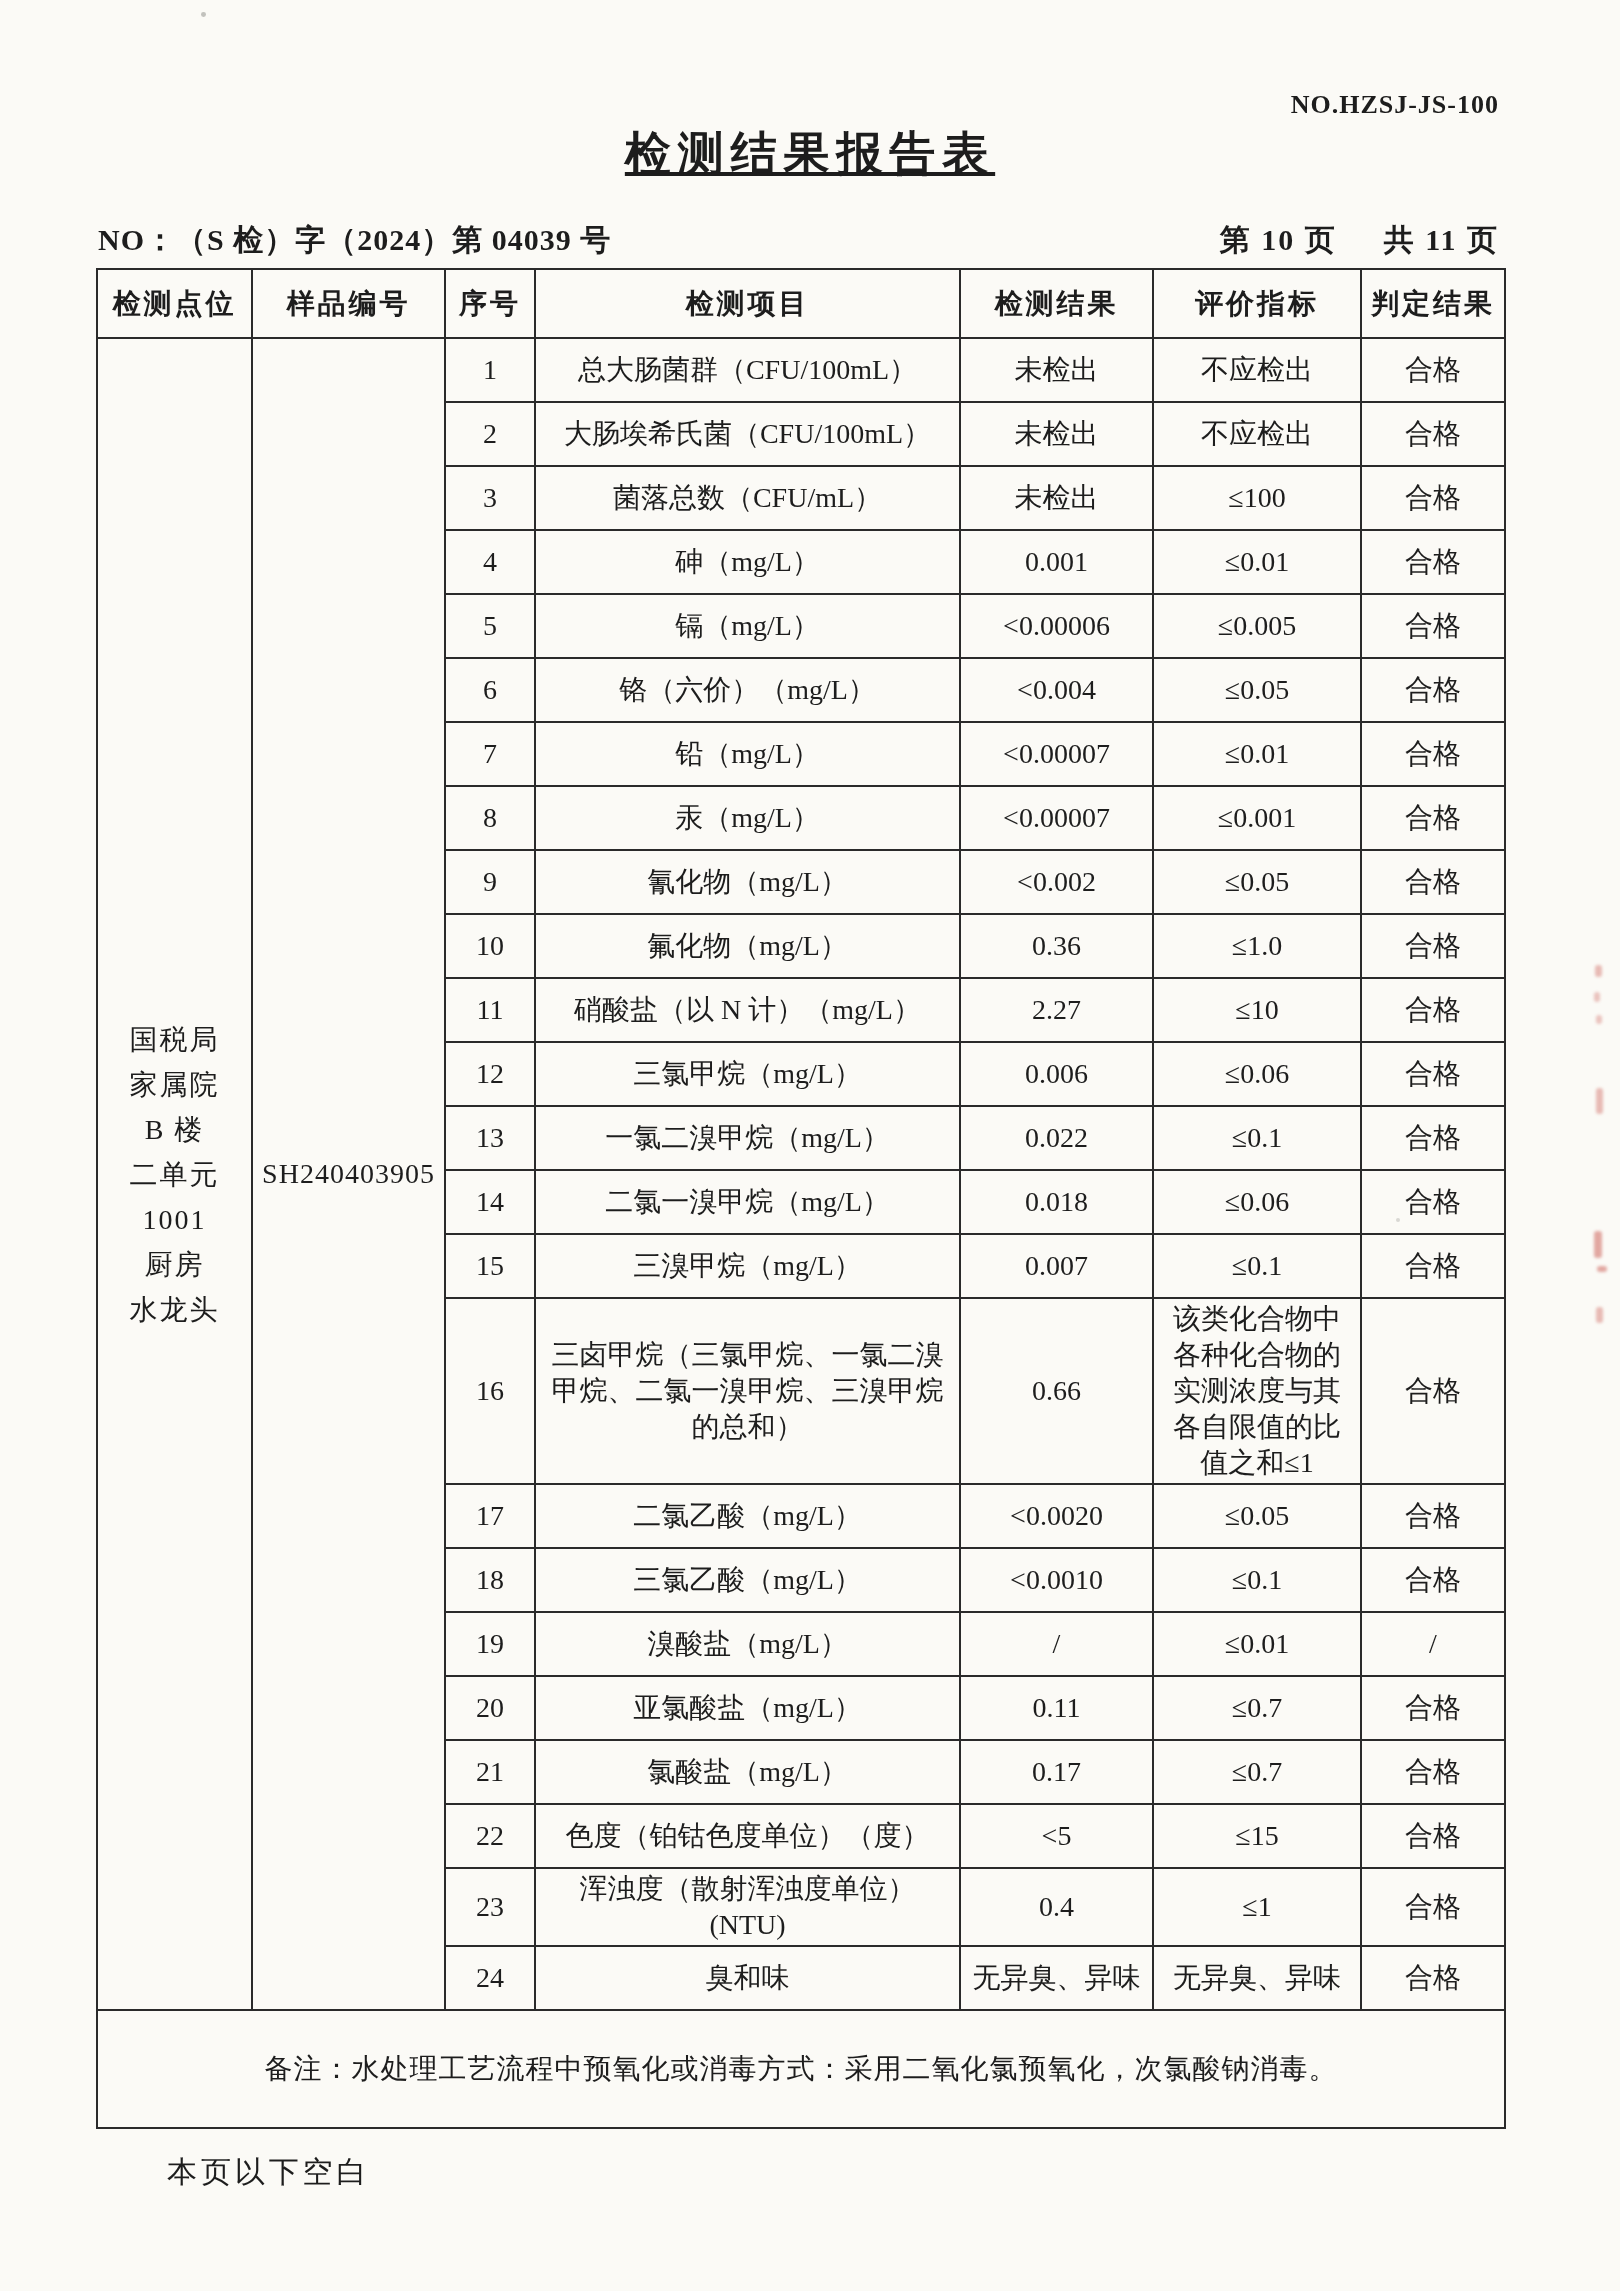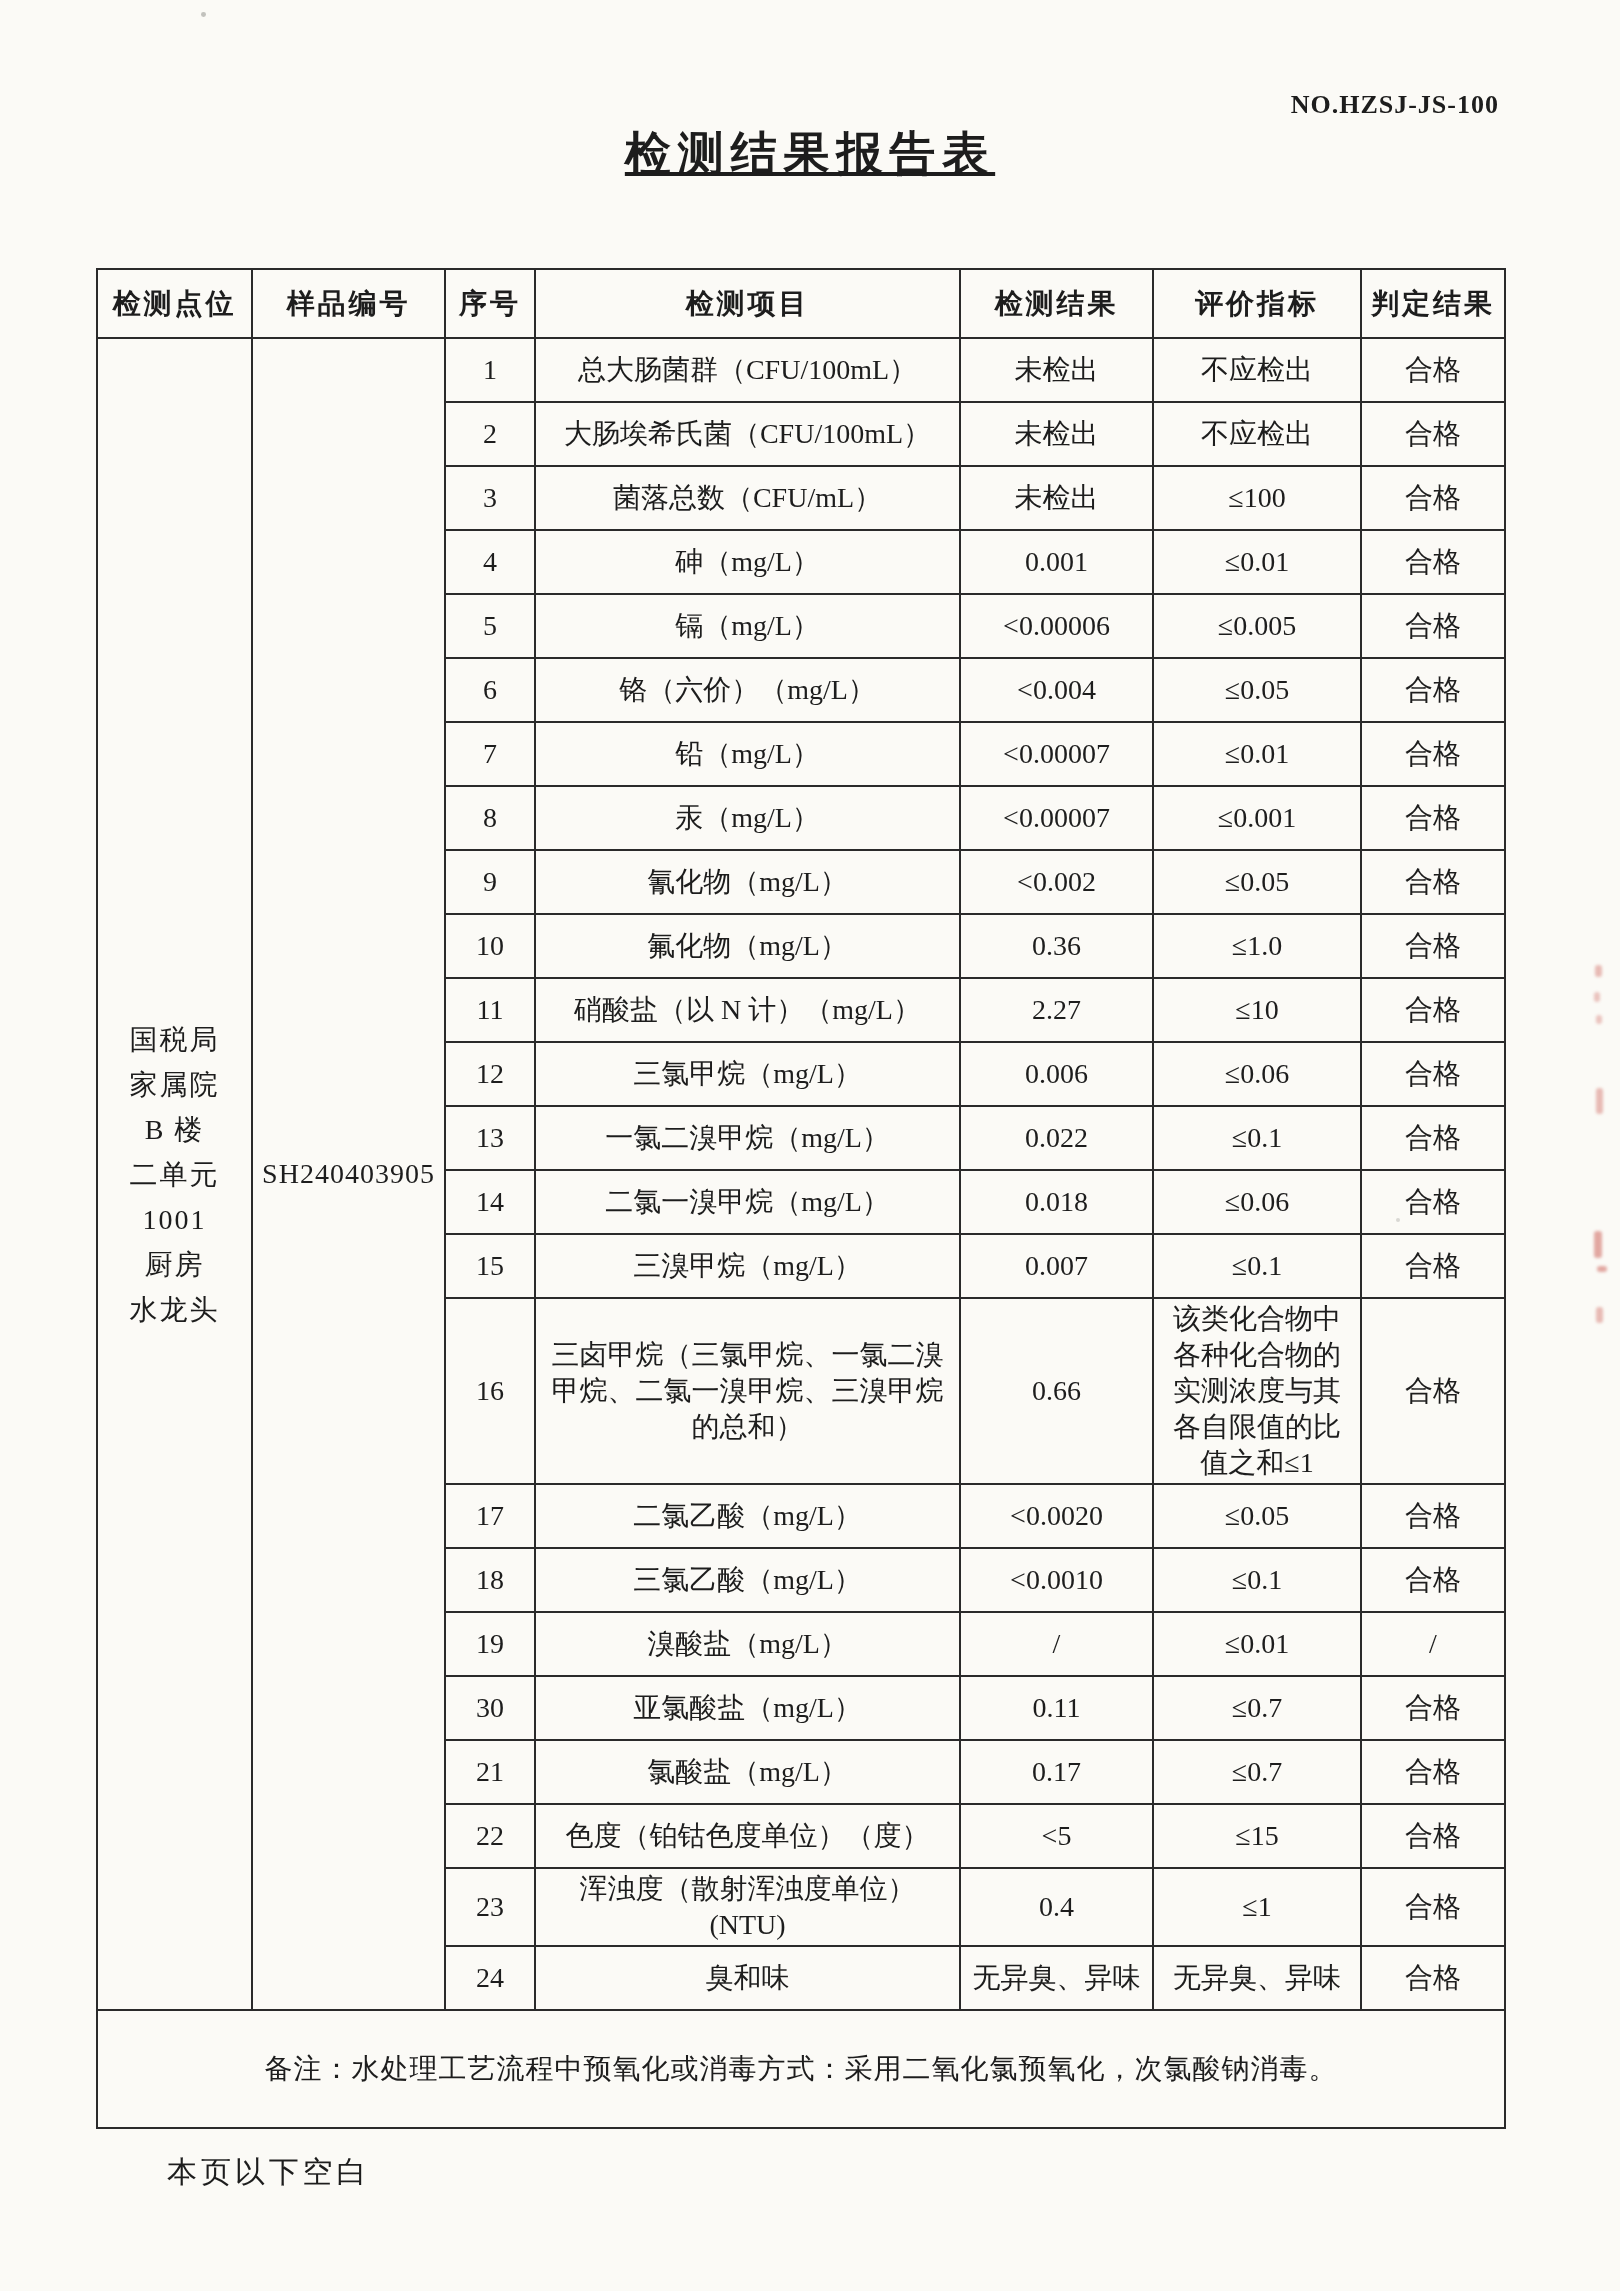--- a/index.html
+++ b/index.html
@@ -94,20 +94,29 @@
 </style>
 </head>
 <body>
 
 <div class="page">
 
   <div class="ref-no">NO.HZSJ-JS-100</div>
 
   <h1 class="title">检测结果报告表</h1>
 
+  <div class="meta-row">
+    <div class="report-no">
+      <span>NO：</span><span>（S 检）字（2024）第 04039 号</span>
+    </div>
+    <div class="page-info">
+      <span>第 10 页</span>
+      <span>共 11 页</span>
+    </div>
+  </div>
 
   <table class="results">
     <colgroup>
       <col style="width:155px">
         <col style="width:193px">
         <col style="width:90px">
       <col style="width:425px">
         <col style="width:193px">
         <col style="width:208px">
       <col style="width:144px">
@@ -261,21 +270,21 @@
           <td class="col-verdict">合格</td>
         </tr>
         <tr class="data-row">
           <td class="col-no">19</td>
           <td class="col-item">溴酸盐（mg/L）</td>
           <td class="col-result">/</td>
           <td class="col-standard">≤0.01</td>
           <td class="col-verdict">/</td>
         </tr>
         <tr class="data-row">
-          <td class="col-no">30</td>
+          <td class="col-no">20</td>
           <td class="col-item">亚氯酸盐（mg/L）</td>
           <td class="col-result">0.11</td>
           <td class="col-standard">≤0.7</td>
           <td class="col-verdict">合格</td>
         </tr>
         <tr class="data-row">
           <td class="col-no">21</td>
           <td class="col-item">氯酸盐（mg/L）</td>
           <td class="col-result">0.17</td>
           <td class="col-standard">≤0.7</td>

